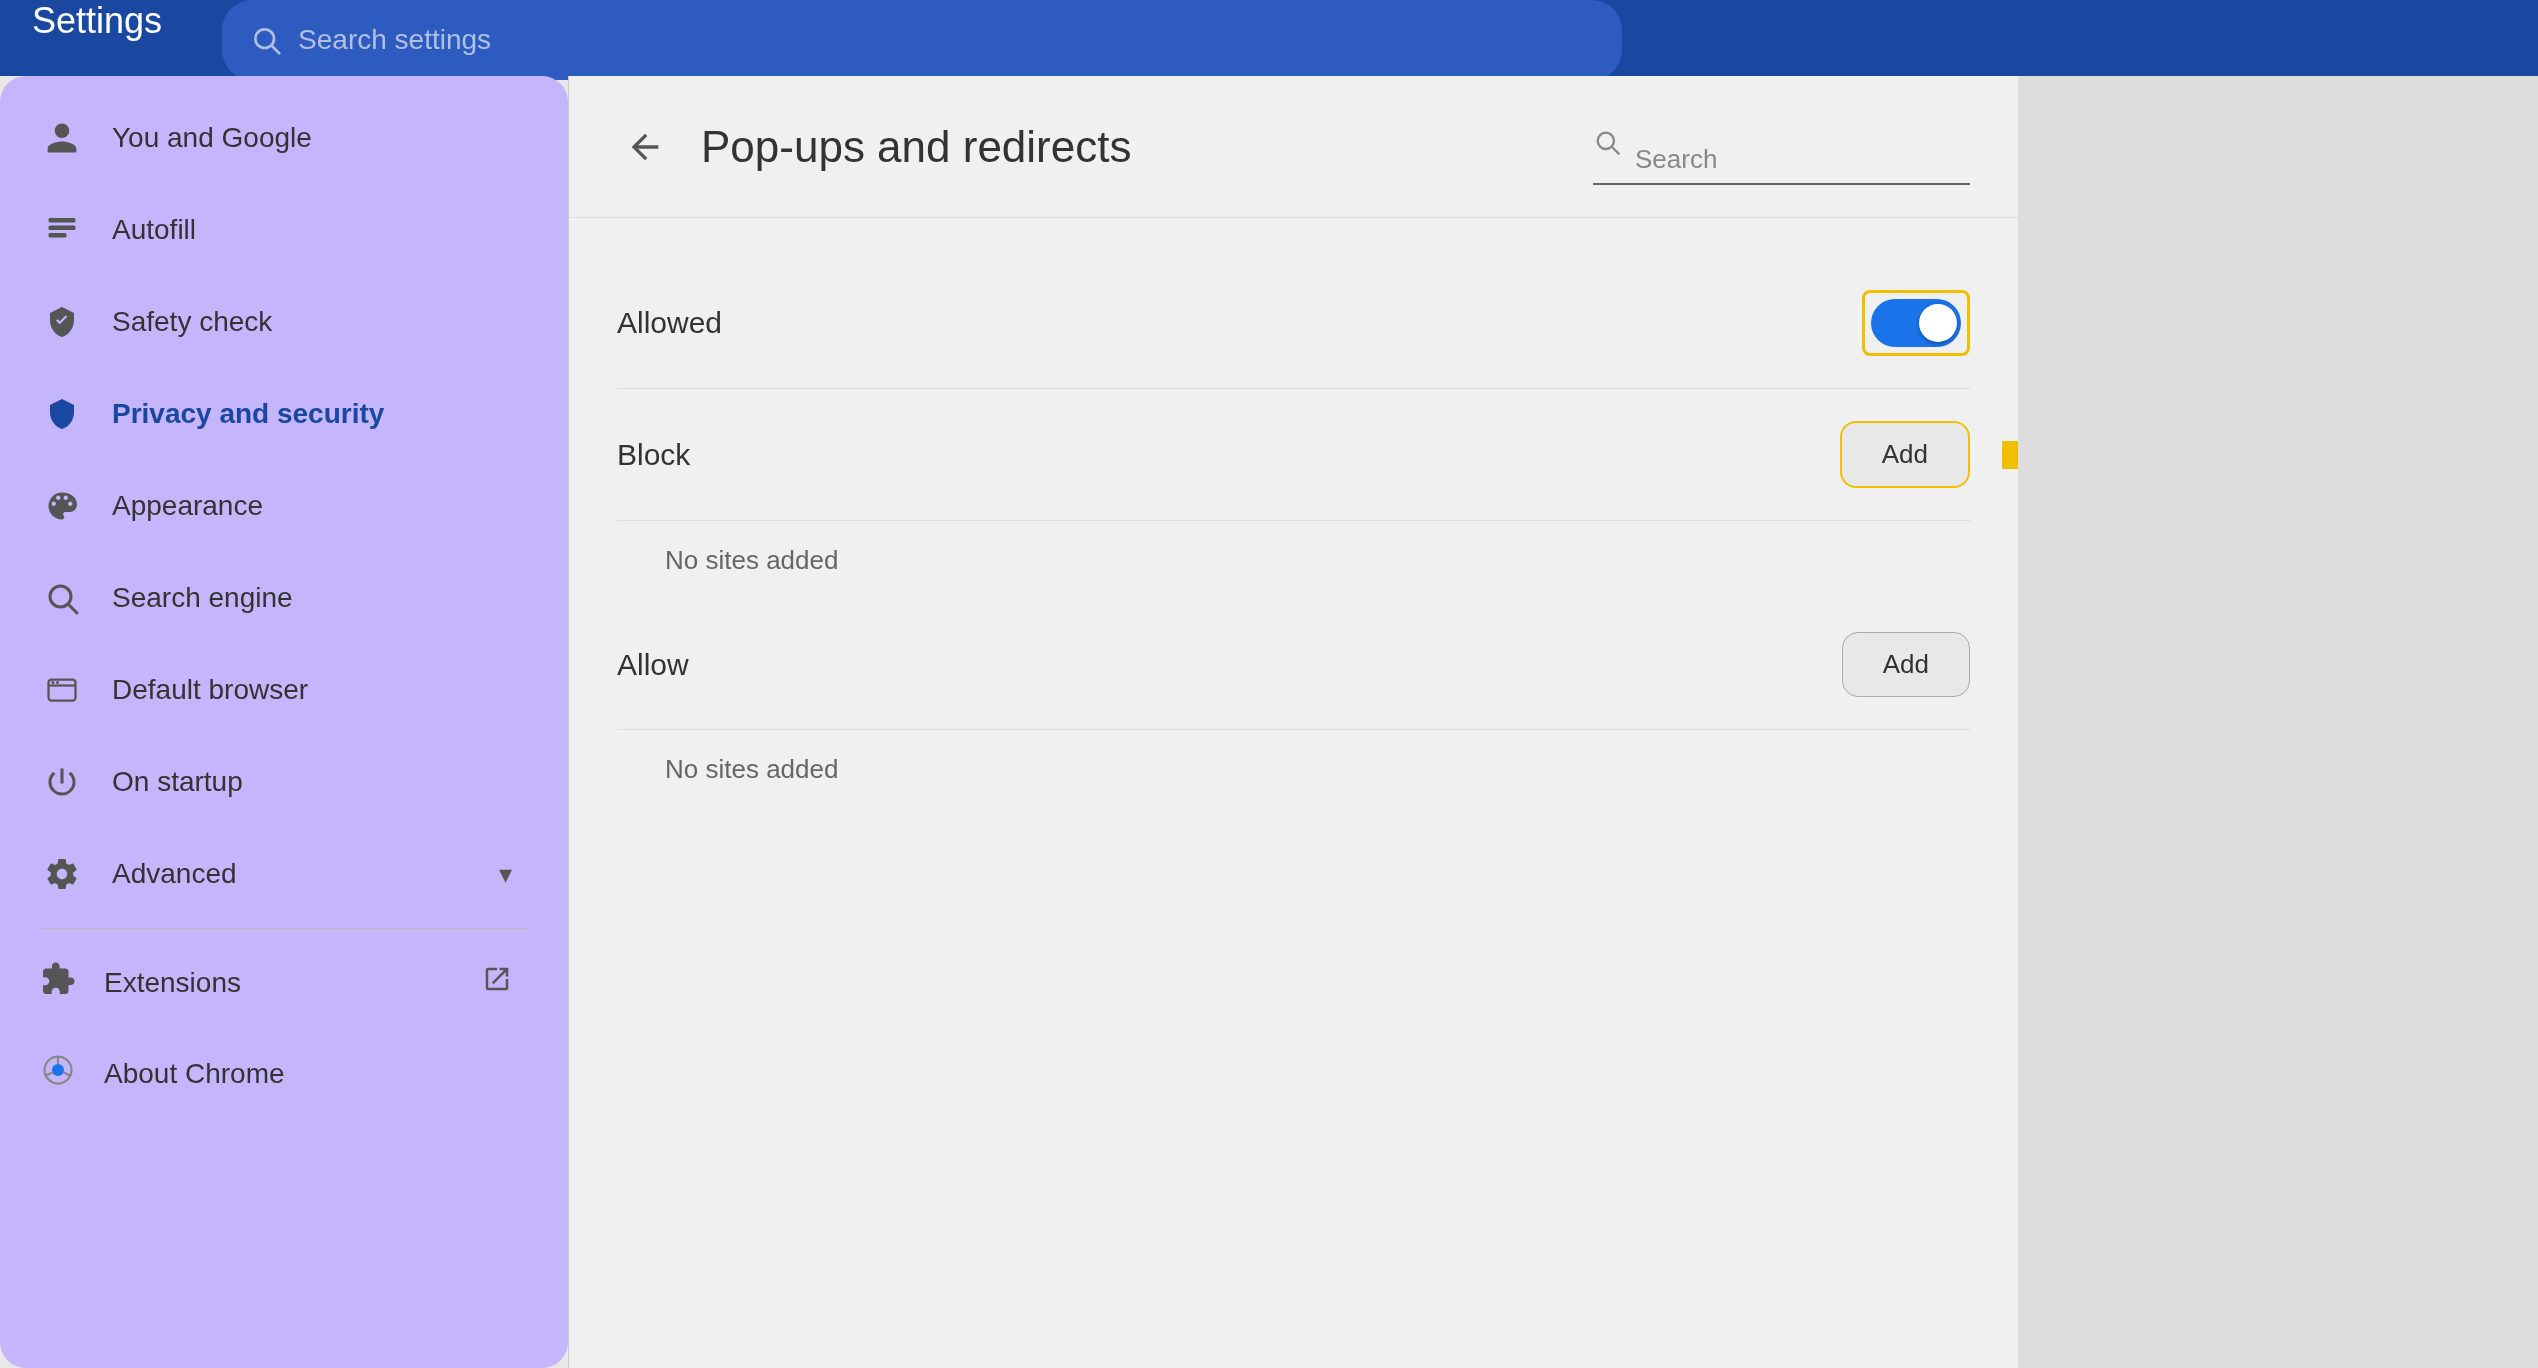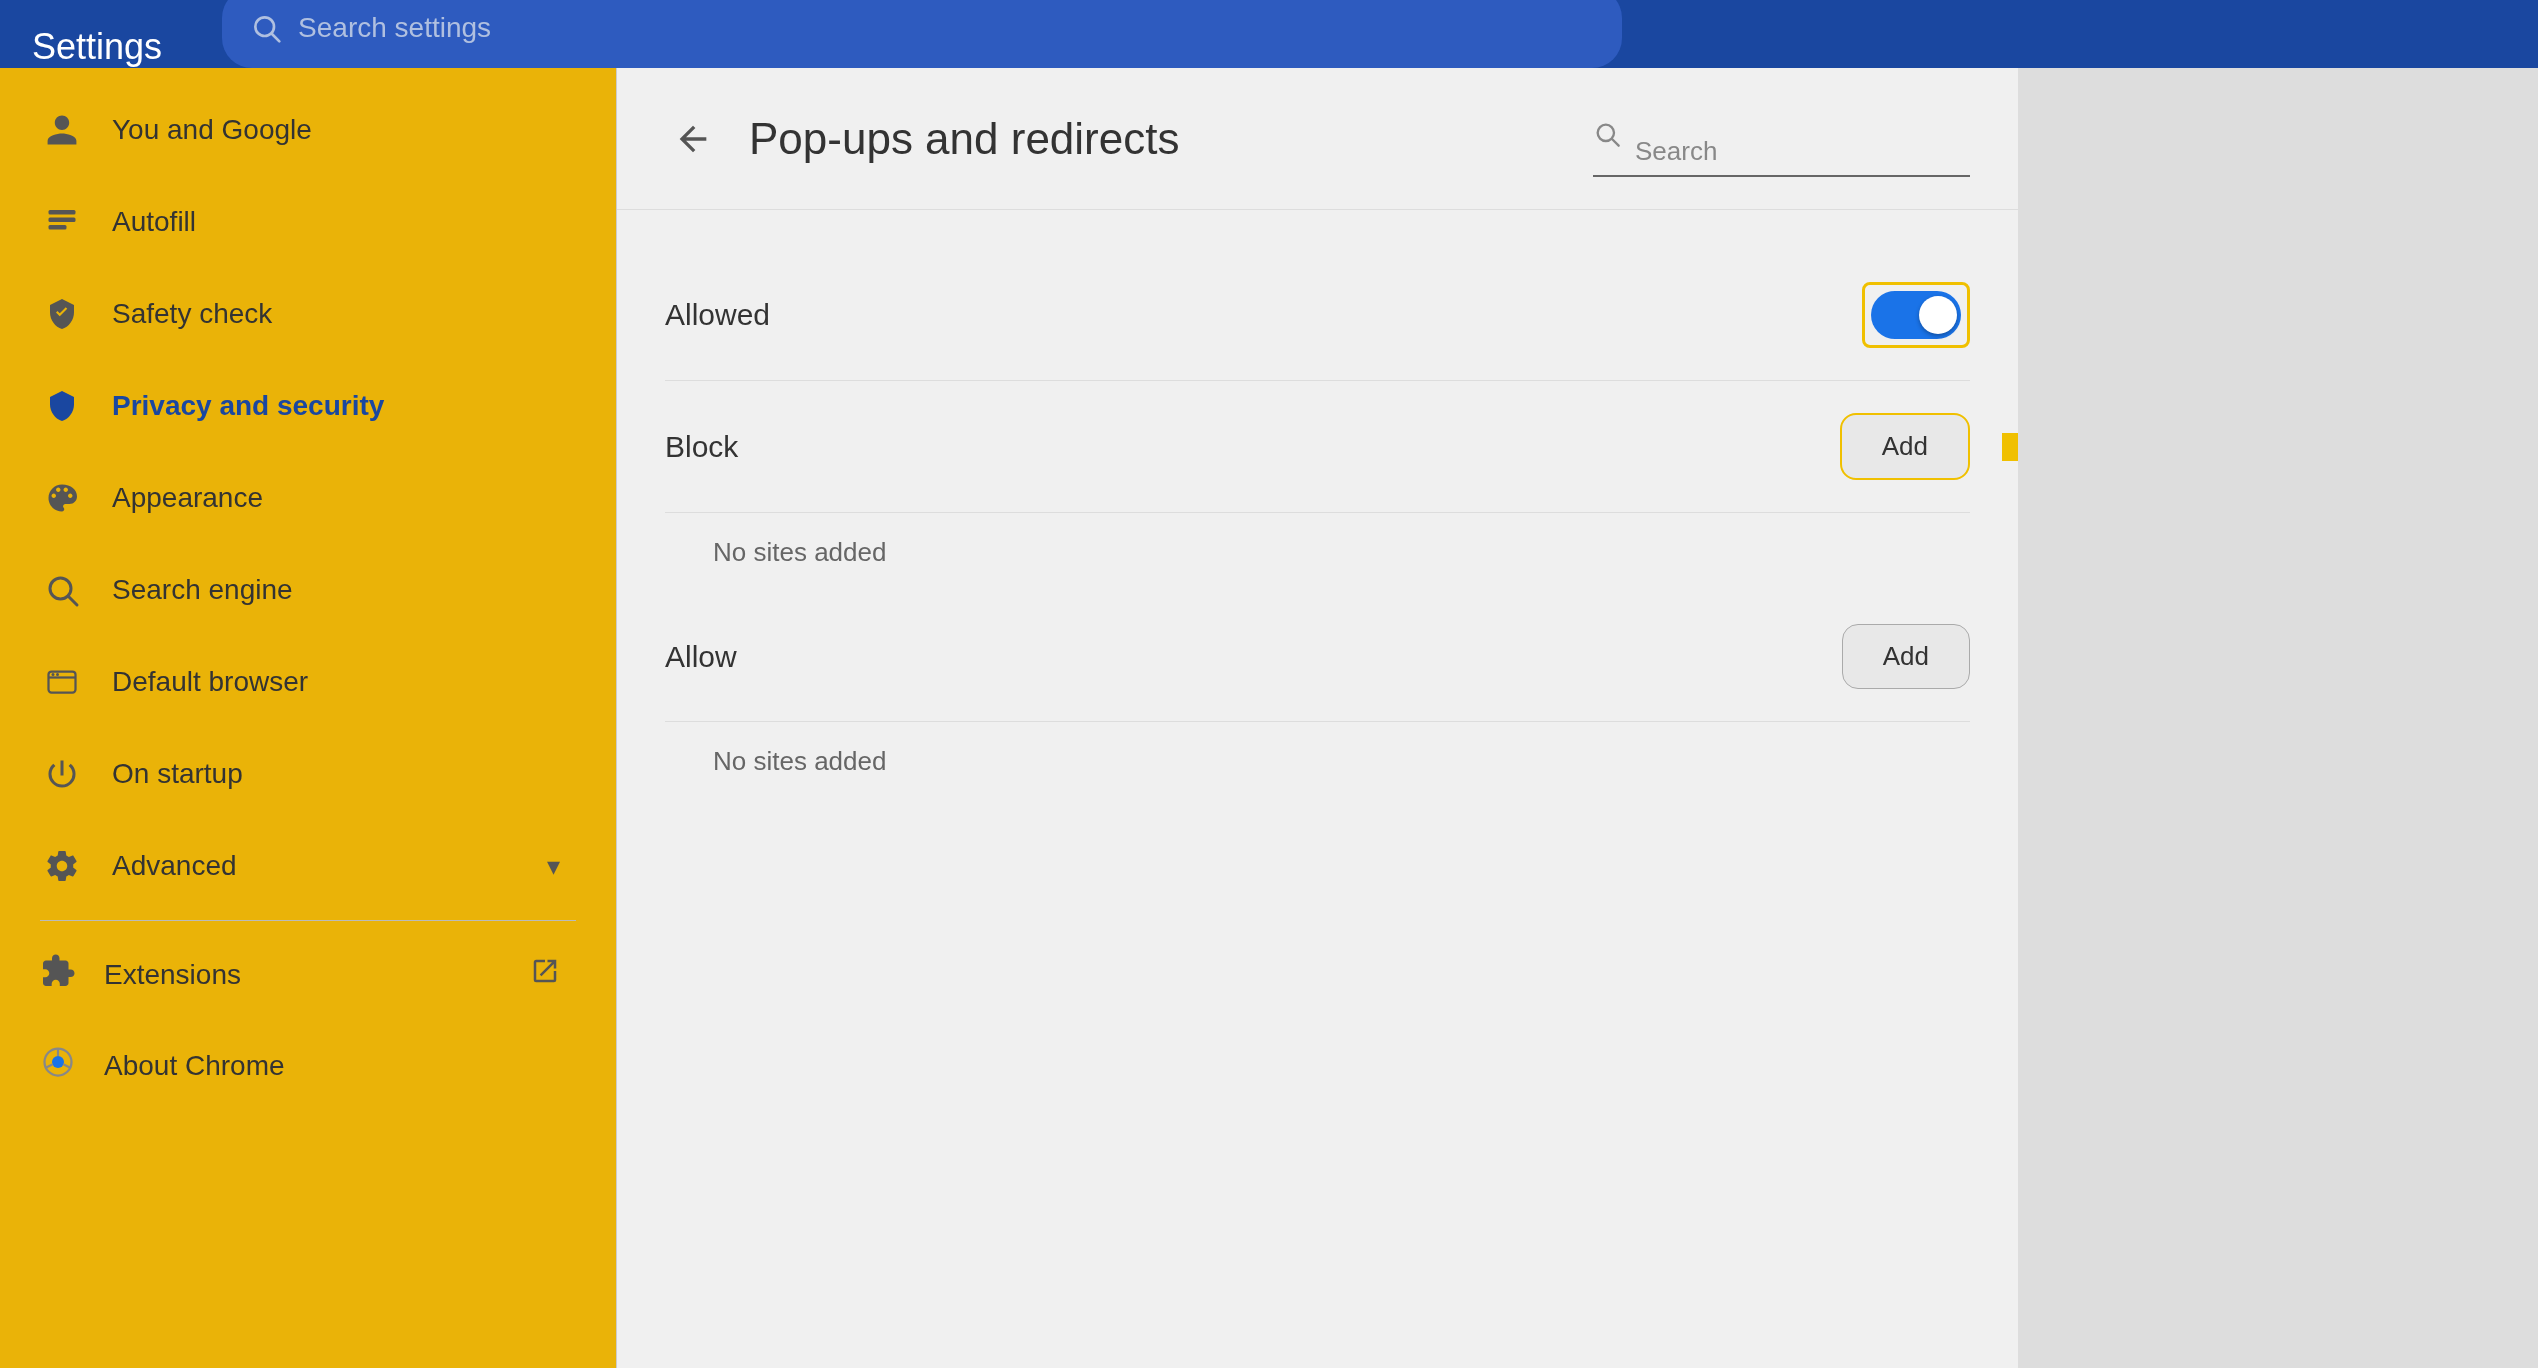--- a/index.html
+++ b/index.html
@@ -9,23 +9,23 @@
       width: 2538px;
       height: 1368px;
       overflow: hidden;
       display: flex;
       flex-direction: column;
     }
 
     
     .topbar {
       background: #1a47a0;
-      height: 68px;
-      display: flex;
-      align-items: flex-end;
+      height: 76px;
+      display: flex;
+      align-items: flex-start;
       padding: 0 32px;
       flex-shrink: 0;
     }
     .topbar-title {
       color: #fff;
       font-size: 36px;
       font-weight: 500;
       margin-right: 60px;
     }
     .search-bar {
@@ -50,25 +50,26 @@
 
     
     .main-layout {
       display: flex;
       flex: 1;
       overflow: hidden;
     }
 
     
     .sidebar {
-      width: 616px;
-      background: #eab308;
+      width: 568px;
+      background: #c4b5fd;
       padding: 16px 0;
       overflow-y: auto;
       flex-shrink: 0;
+      border-radius: 26px;
     }
     .sidebar-item {
       display: flex;
       align-items: center;
       padding: 24px 40px;
       cursor: pointer;
       font-size: 28px;
       color: #333;
       gap: 28px;
       border-radius: 0 40px 40px 0;

